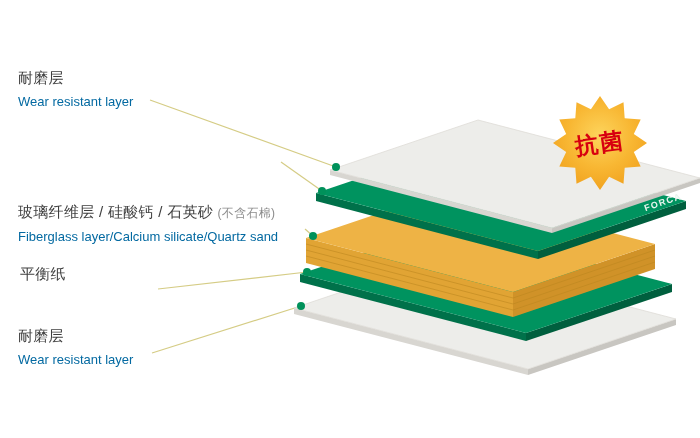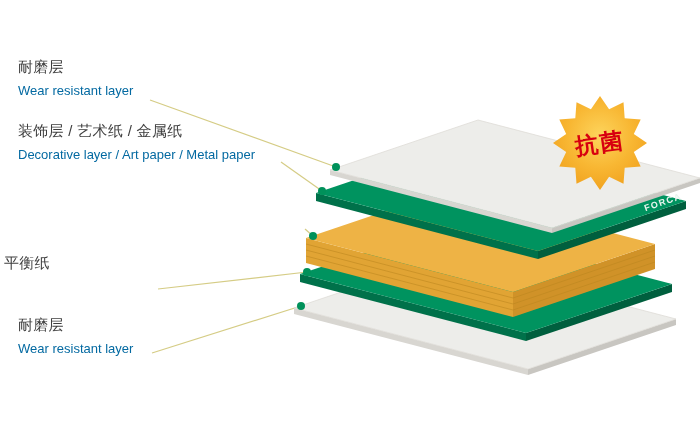--- a/index.html
+++ b/index.html
@@ -5,21 +5,21 @@
   html, body { margin: 0; padding: 0; }
   body {
     width: 700px; height: 438px;
     background: #ffffff;
     font-family: "Liberation Sans", "DejaVu Sans", sans-serif;
     overflow: hidden;
   }
   .stage { position: relative; width: 700px; height: 438px; background: #ffffff; }
   .diagram { position: absolute; left: 0; top: 0; }
   .label { position: absolute; z-index: 5; }
-  .label .zh { font-size: 15px; color: #3e3e3e; font-weight: 500; letter-spacing: .3px; line-height: 18px; }
+  .label .zh { font-size: 15px; color: #3e3e3e; font-weight: 500; letter-spacing: .3px; line-height: 18px; margin-top: 11px; }
   .label .en { font-size: 13px; color: #0369a1; margin-top: 8px; line-height: 14px; }
   .label .note { font-size: 12px; color: #8c8c8c; font-weight: 400; }
 </style>
 </head>
 <body>
 
 <div class="stage">
 
   <svg class="diagram" width="700" height="438" viewBox="0 0 700 438">
     <defs>
@@ -90,27 +90,27 @@
       <path fill="url(#starGrad)" d="M0,-47 L9.1,-33.8 L23.5,-40.7 L24.7,-24.7 L40.7,-23.5 L33.8,-9.1 L47,0 L33.8,9.1 L40.7,23.5 L24.7,24.7 L23.5,40.7 L9.1,33.8 L0,47 L-9.1,33.8 L-23.5,40.7 L-24.7,24.7 L-40.7,23.5 L-33.8,9.1 L-47,0 L-33.8,-9.1 L-40.7,-23.5 L-24.7,-24.7 L-23.5,-40.7 L-9.1,-33.8 Z"></path>
       <text transform="rotate(-8)" x="0" y="8" text-anchor="middle" font-size="23" font-weight="bold" letter-spacing="2" fill="#d7000f">抗菌</text>
     </g>
   </svg>
 
   <div class="label" style="left:18px; top:58px;">
     <div class="zh">耐磨层</div>
     <div class="en">Wear resistant layer</div>
   </div>
 
-  <div class="label" style="left:18px; top:122px;">
-    <div class="zh">装饰层 / 艺术纸 / 金属纸</div>
-    <div class="en">Decorative layer / Art paper / Metal paper</div>
+
+  <div class="label" style="left:18px; top:192px;">
+    <div class="zh"><span>玻璃纤维层 / 硅酸钙 / 石英砂</span> <span class="note">(不含石棉)</span></div>
+    <div class="en">Fiberglass layer/Calcium silicate/Quartz sand</div>
   </div>
 
-
-  <div class="label" style="left:4px; top:254px;">
+  <div class="label" style="left:20px; top:254px;">
     <div class="zh">平衡纸</div>
   </div>
 
   <div class="label" style="left:18px; top:316px;">
     <div class="zh">耐磨层</div>
     <div class="en">Wear resistant layer</div>
   </div>
 
 </div>
 

